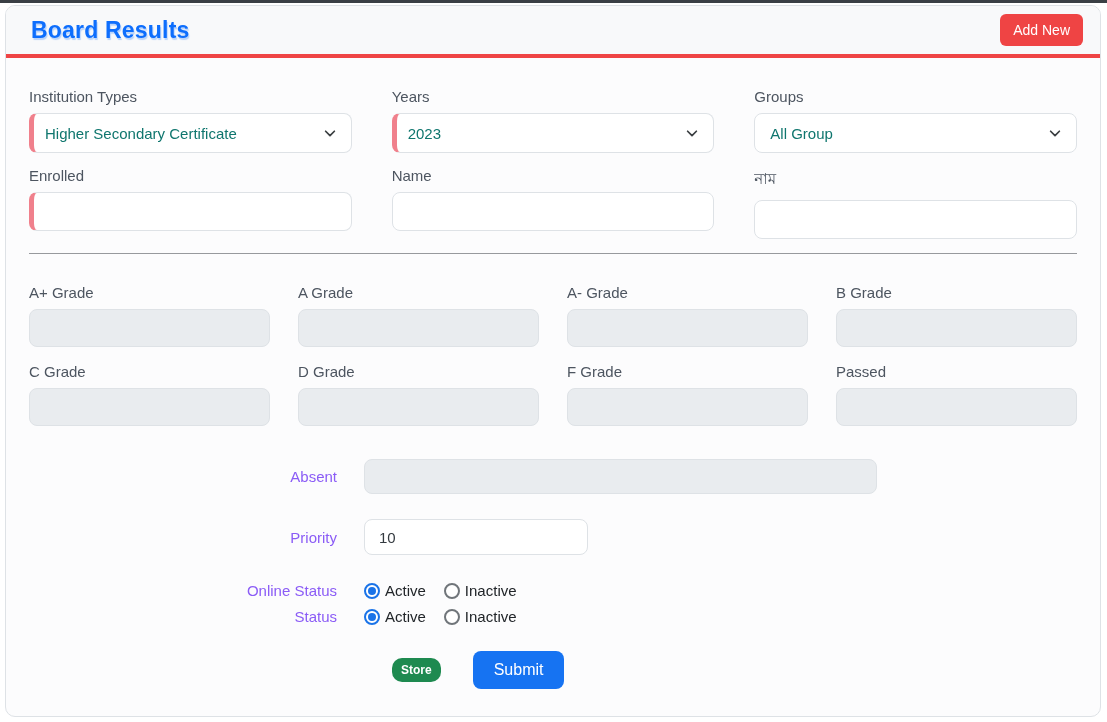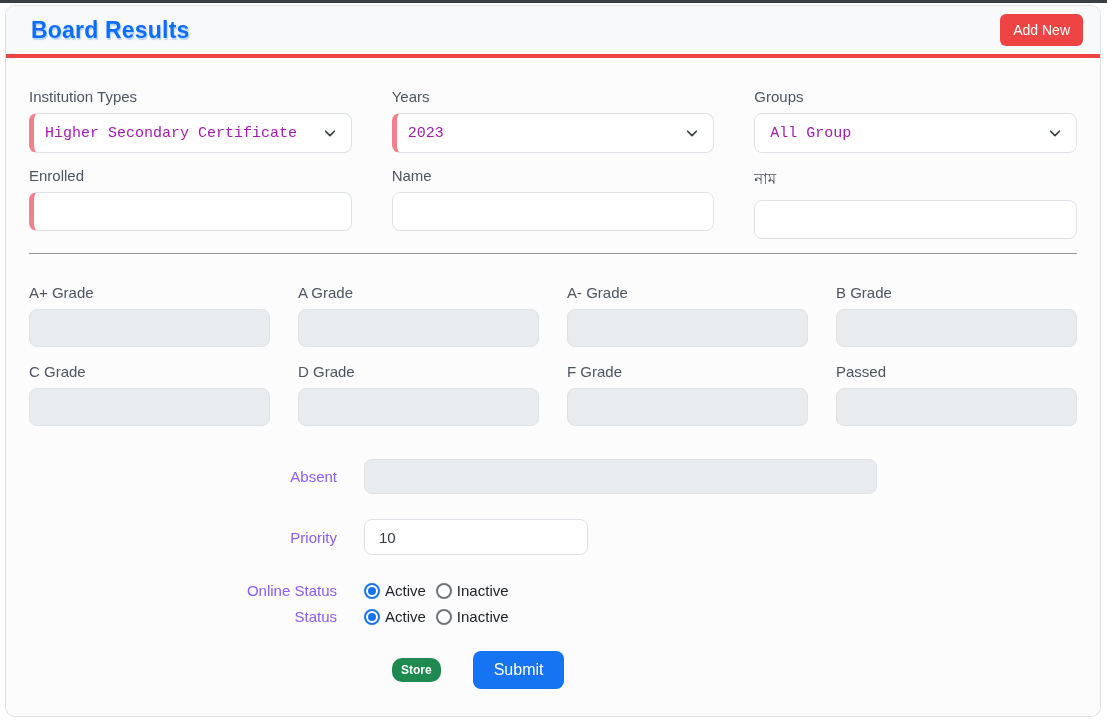--- a/index.html
+++ b/index.html
@@ -14,42 +14,42 @@
   .btn-add { background:#ef4444; color:#fff; font-size:14px; padding:8px 13px; border:none;
              border-radius:6px; cursor:pointer; font-family:inherit; }
   .card-body { padding:30px 23px 0 23px; }
 
   .grid3 { display:grid; grid-template-columns:repeat(3,1fr); column-gap:40px; margin-bottom:14px; }
   .grid4 { display:grid; grid-template-columns:repeat(4,1fr); column-gap:28px; margin-bottom:16px; }
   .field-label { display:block; font-size:15px; color:#4d5560; margin-bottom:8px; }
 
   .select-box { height:40px; background:#fff; border:1px solid #dee2e6; border-radius:8px;
                 display:flex; align-items:center; justify-content:space-between;
-                padding:0 14px 0 15px; font-size:15px; color:#a21caf; cursor:pointer;font-family:Liberation Mono, monospace; }
+                padding:0 14px 0 15px; font-size:15px; color:#0f766e; cursor:pointer; }
   .select-box[data-required="true"] { border-left:5px solid #f0808c; padding-left:11px; }
   .chevron { width:14px; height:14px; flex-shrink:0; }
 
   .text-input { width:100%; height:39px; background:#fff; border:1px solid #dee2e6; border-radius:8px;
                 padding:0 14px; font-size:15px; color:#343a40; font-family:Liberation Sans, sans-serif; }
   .text-input[data-required="true"] { border-left:5px solid #f0808c; padding-left:10px; }
   .text-input.gray { background:#e9ecef; height:38px; }
 
   .divider { border:none; border-top:1px solid #97999d; margin:8px 0 30px 0; }
 
   .center-row { display:flex; align-items:center; }
   .row-label { width:335px; flex-shrink:0; text-align:right; padding-right:27px;
                font-size:15px; color:#8b5cf6; }
   .absent-row { margin-top:33px; }
   .absent-row .text-input { width:513px; height:35px; }
   .priority-row { margin-top:25px; }
   .priority-row .text-input { width:224px; height:36px; }
 
   .radio-row { margin-top:27px; }
   .radio-row.second { margin-top:9px; }
-  .radio-group { display:flex; align-items:center; gap:10px; }
+  .radio-group { display:flex; align-items:center; gap:18px; }
   .radio-option { display:flex; align-items:center; gap:5px; font-size:15px; color:#212529; cursor:pointer; }
   .radio-dot { width:16px; height:16px; border-radius:50%; border:2px solid #70757a; background:#fff;
                position:relative; flex-shrink:0; }
   .radio-dot[data-checked="true"] { border-color:#1a73e8; }
   .radio-dot[data-checked="true"]::after { content:""; position:absolute; left:2px; top:2px; right:2px; bottom:2px;
                border-radius:50%; background:#1a73e8; }
 
   .actions-row { margin-top:26px; display:flex; align-items:center; margin-left:363px; gap:8px; }
   .badge-store { background:#1e8a50; color:#fff; font-size:12px; font-weight:bold;
                  padding:5px 9px; border-radius:10px; cursor:pointer; }

